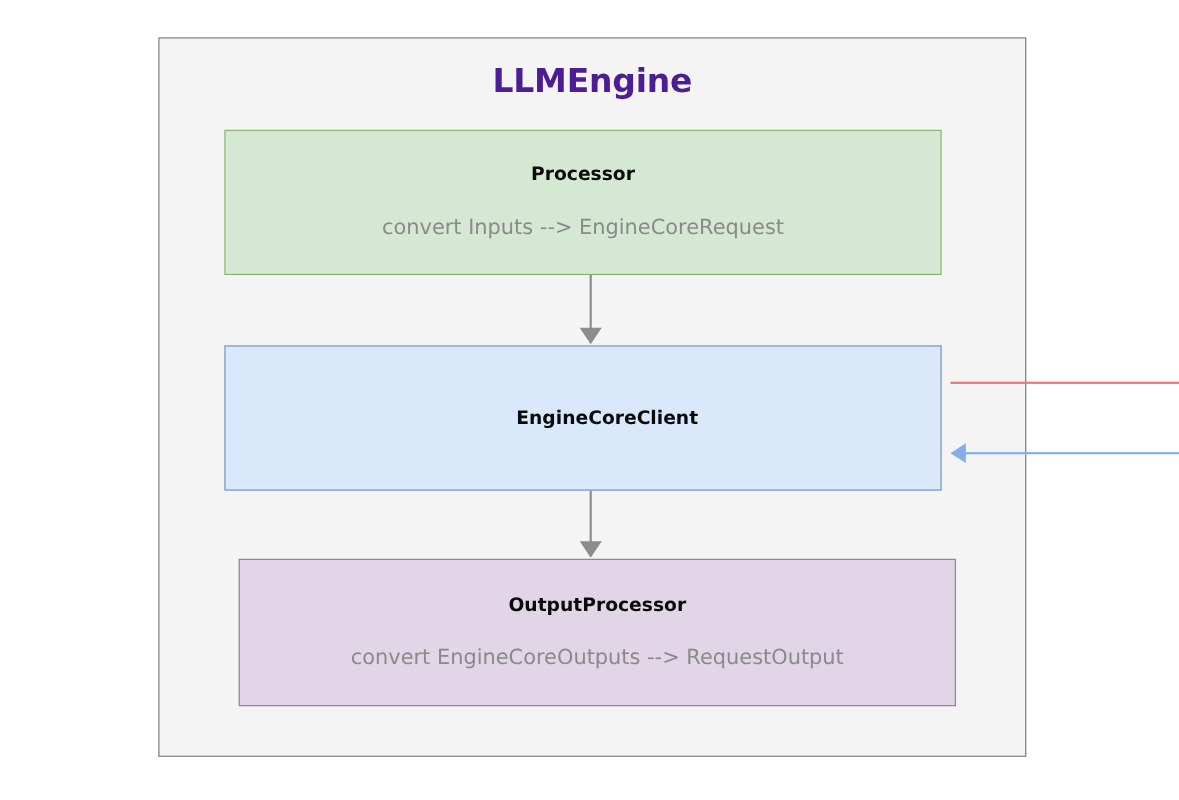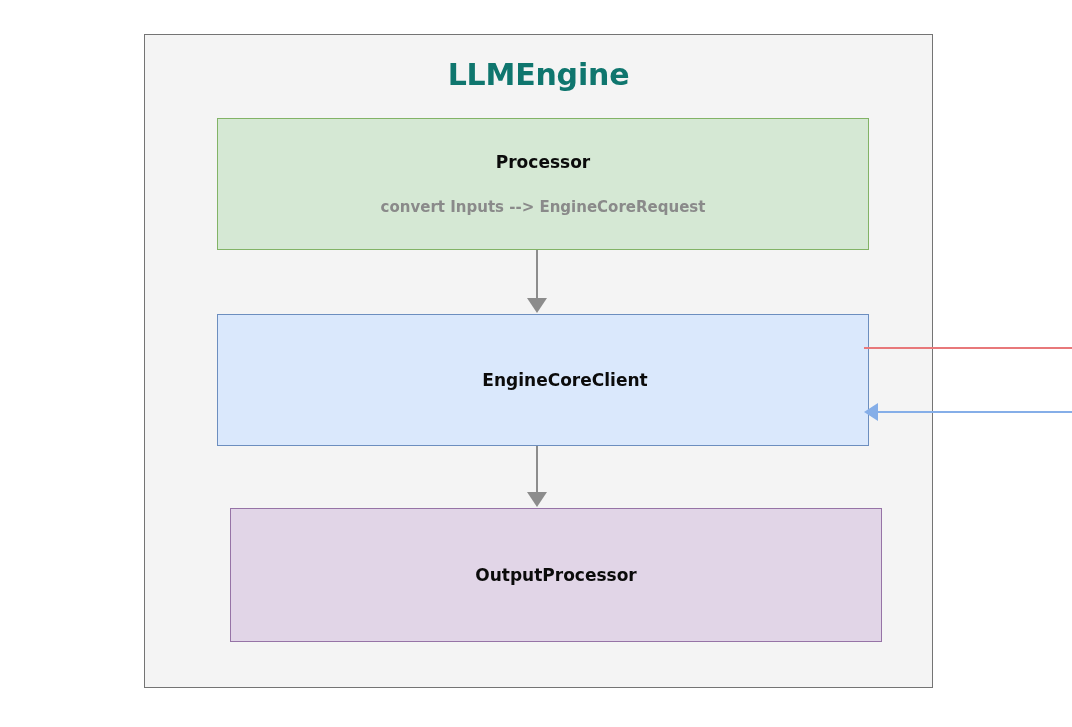--- a/index.html
+++ b/index.html
@@ -37,28 +37,28 @@
 
   .subgraph-title {
     position: absolute;
     left: 0;
     top: 22px;
     width: 100%;
     text-align: center;
     font-family: "DejaVu Sans", sans-serif;
     font-size: 30px;
     font-weight: 700;
-    color: #0f766e;
+    color: #4c1d95;
     letter-spacing: -0.2px;
   }
 
   
   .node {
     position: absolute;
-    left: 217px;
+    left: 204px;
     width: 652px;
     box-sizing: border-box;
     border-width: 1.5px;
     border-style: solid;
     display: flex;
     flex-direction: column;
     align-items: center;
     justify-content: center;
   }
 
@@ -67,22 +67,22 @@
     font-size: 17px;
     font-weight: 700;
     color: #0b0b0b;
     text-align: center;
     line-height: 1.2;
   }
 
   .node-subtitle {
     margin-top: 26px;
     font-family: "DejaVu Sans", sans-serif;
-    font-size: 15px;
-    font-weight: 700;
+    font-size: 19px;
+    font-weight: 400;
     color: #8a8a8a;
     text-align: center;
     line-height: 1.2;
     white-space: nowrap;
   }
 
   #node-processor {
     top: 118px;
     height: 132px;
     background: #d5e8d4;
@@ -172,20 +172,21 @@
     <div class="node-title">Processor</div>
     <div class="node-subtitle">convert Inputs --&gt; EngineCoreRequest</div>
   </div>
 
   <div class="node" id="node-enginecoreclient">
     <div class="node-title">EngineCoreClient</div>
   </div>
 
   <div class="node" id="node-outputprocessor">
     <div class="node-title">OutputProcessor</div>
+    <div class="node-subtitle">convert EngineCoreOutputs --&gt; RequestOutput</div>
   </div>
 
   <div class="connector" id="connector-1"></div>
   <div class="arrowhead-down" id="arrowhead-1"></div>
 
   <div class="connector" id="connector-2"></div>
   <div class="arrowhead-down" id="arrowhead-2"></div>
 
   <div class="edge-out-red"></div>
 

